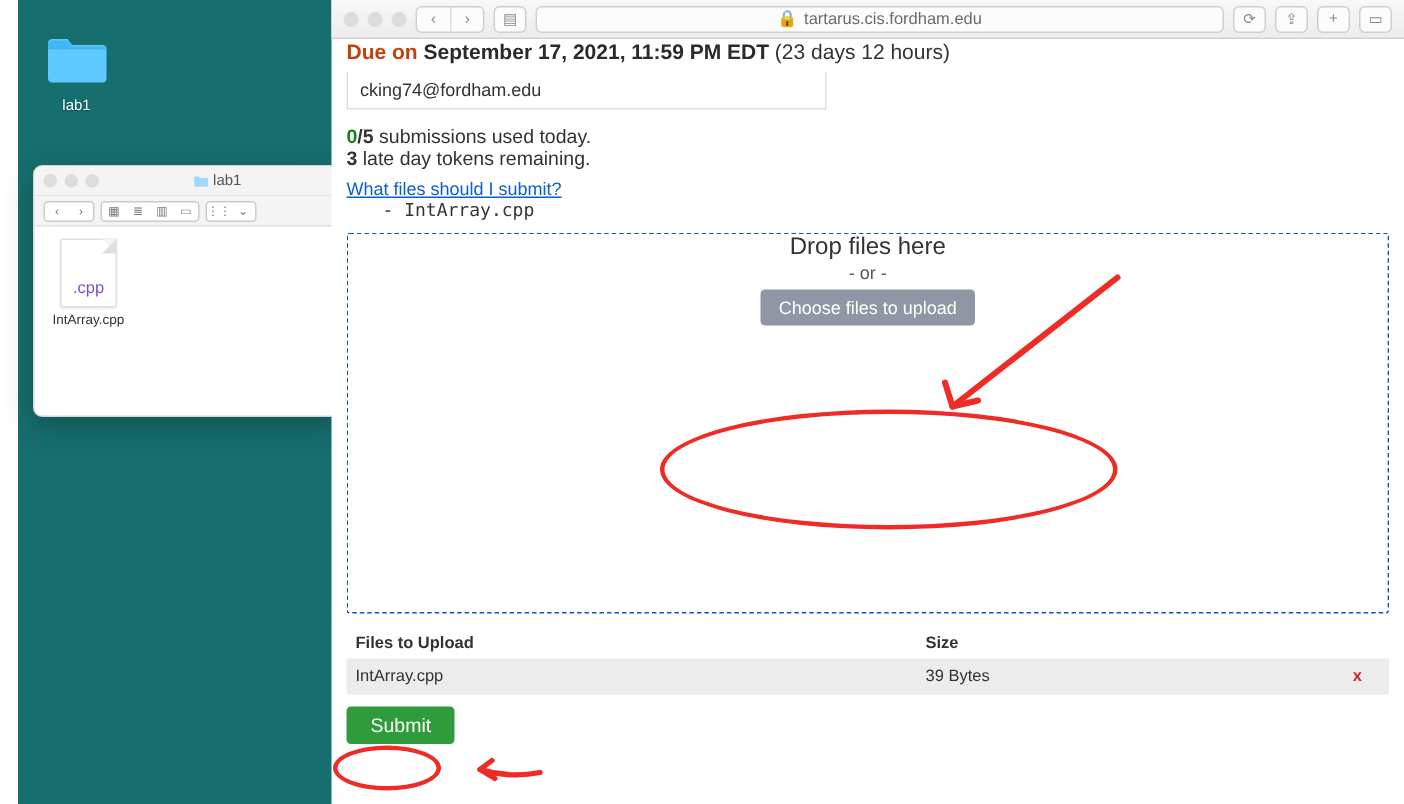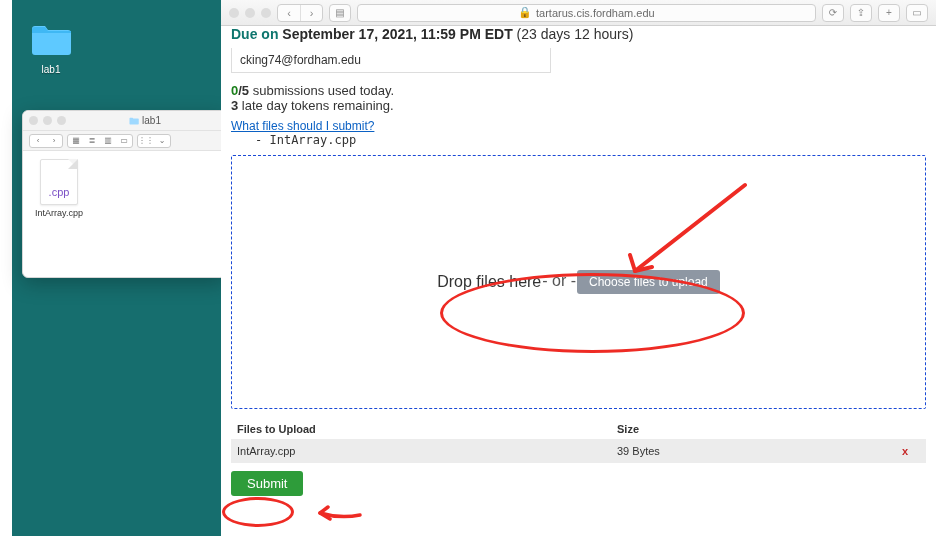--- a/index.html
+++ b/index.html
@@ -69,39 +69,39 @@
     flex:1; height:18px; border:1px solid #cfcfcf; border-radius:4px;
     background:#fcfcfc; display:flex; align-items:center; justify-content:center;
     font-size:11px; color:#6b6b6b; gap:4px;
   }
   .sf-right { display:flex; gap:6px; }
 
   .page {
     flex:1; overflow:hidden; padding: 0 10px 6px 10px; font-size:13px; color:#333;
   }
   .due-line { color:#333; font-size:14px; }
-  .due-line .due-bold { font-weight:700; color:#0f766e;}
+  .due-line .due-bold { font-weight:700; color:#c2410c;}
   .due-line .due-date { font-weight:700; color:#2a2a2a;}
 
   .student-box { margin-top:6px; width:320px; }
   .sb-head { background:#f1f1f1; border:1px solid #ddd; padding:5px 8px; font-weight:700; font-size:12px;}
   .sb-body { border:1px solid #ddd; border-top:none; padding:5px 8px; font-size:12px;}
 
   .usage { margin-top:10px; font-size:13px;}
   .usage .g { color:#1a7f1a; font-weight:700;}
   .usage .b { font-weight:700;}
   .linkish { color:#0b61c4; font-size:12px; margin-top:6px; display:block;}
   .mono { font-family: Menlo, monospace; font-size:12px; color:#333; margin-left:24px;}
 
   .dropzone {
     margin-top:8px; border:1px dashed #1a49d6; border-radius:2px;
-    height:254px; display:flex; flex-direction:row; align-items:center; justify-content:center;
+    height:254px; display:flex; flex-direction:column; align-items:center; 
   }
   .dz-title { font-size:16px; color:#333;}
-  .dz-or { font-size:16px; color:#555; margin:1px 1px 4px;}
+  .dz-or { font-size:12px; color:#555; margin:1px 1px 4px;}
   .dz-btn {
     background:#8e97a3; color:#fff; border:none; border-radius:3px;
     font-size:12px; padding:5px 12px; cursor:pointer;
   }
 
   .ftable { margin-top:10px; font-size:11px;}
   .ft-head { display:flex; font-weight:700; padding:4px 6px;}
   .ft-row { display:flex; background:#ececec; padding:6px 6px; align-items:center;}
   .col-file { flex: 0 0 380px;}
   .col-size { flex: 0 0 220px;}

